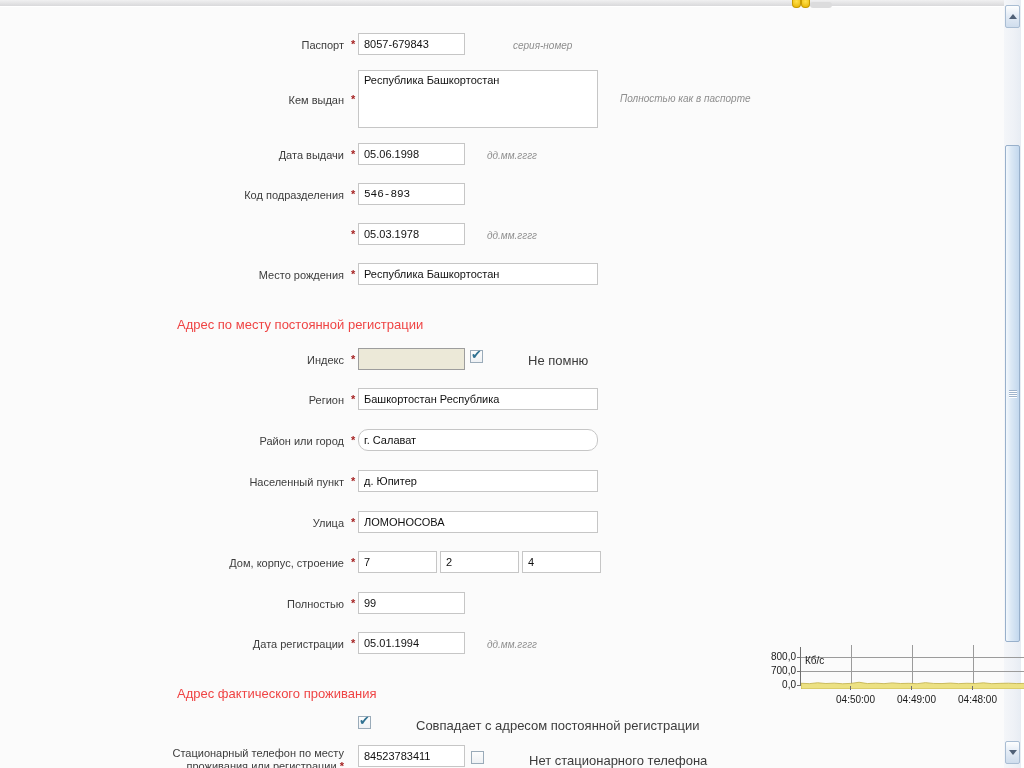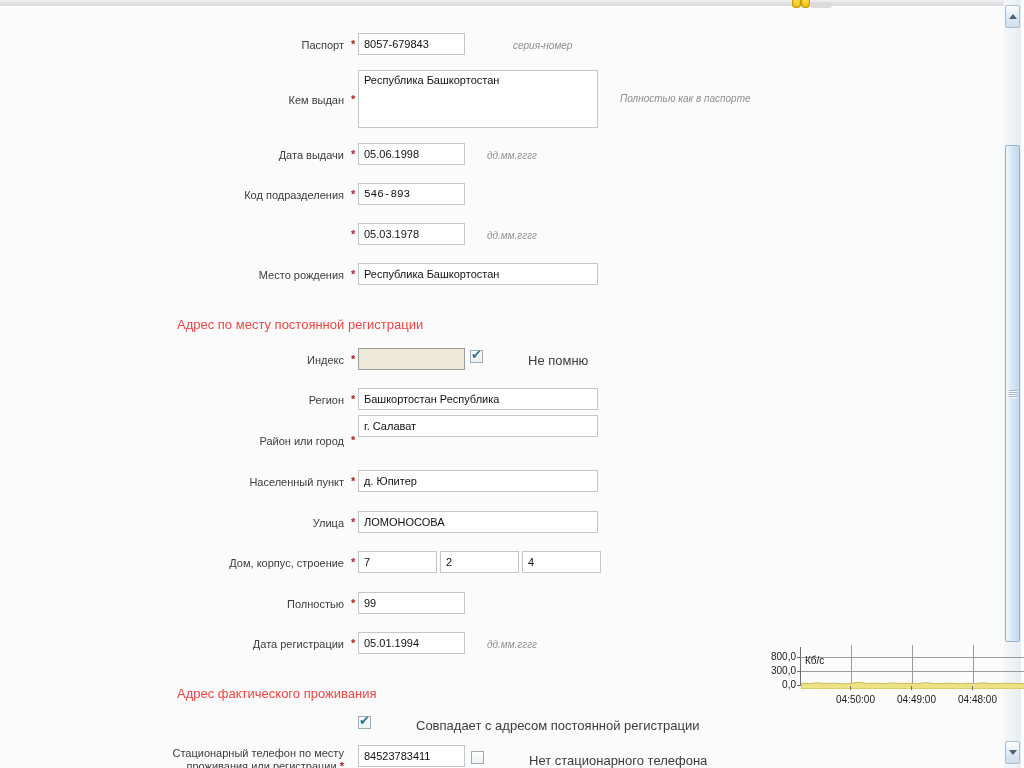--- a/index.html
+++ b/index.html
@@ -107,21 +107,21 @@
     <input class="inp inp-s inp-disabled" style="left: 358px; top: 348px;" disabled="" value="">
     <span class="cb checked" style="left:470px; top:350px"></span>
     <div class="cblbl" style="left:487px; top:353px">Не помню</div>
 
     <div class="lbl" style="top:394px">Регион</div>
     <div class="req" style="top:393px">*</div>
     <input class="inp inp-l" style="left: 358px; top: 388px;" value="Башкортостан Республика">
 
     <div class="lbl" style="top:435px">Район или город</div>
     <div class="req" style="top:434px">*</div>
-    <input class="inp inp-l" style="left: 358px; top: 415px;" value="г. Салават">
+    <input class="inp inp-l" style="left: 358px; top: 429px; border-radius: 10px;" value="г. Салават">
 
     <div class="lbl" style="top:476px">Населенный пункт</div>
     <div class="req" style="top:475px">*</div>
     <input class="inp inp-l" style="left: 358px; top: 470px;" value="д. Юпитер">
 
     <div class="lbl" style="top:517px">Улица</div>
     <div class="req" style="top:516px">*</div>
     <input class="inp inp-l" style="left: 358px; top: 511px;" value="ЛОМОНОСОВА">
 
     <div class="lbl" style="top:557px">Дом, корпус, строение</div>
@@ -161,21 +161,21 @@
     <div class="sb-thumb">
       <span class="grip"></span>
     </div>
     <div class="sb-btn sb-down">
       <span class="arr-down"></span>
     </div>
   </div>
 
   <div class="chart">
     <div class="ylab" style="top:8px">800,0</div>
-    <div class="ylab" style="top:22px">300,0</div>
+    <div class="ylab" style="top:22px">700,0</div>
     <div class="ylab" style="top:36px">0,0</div>
     <div class="ytick" style="top:13px"></div>
     <div class="ytick" style="top:27px"></div>
     <div class="ytick" style="top:41px"></div>
 
     <div class="plot">
       <div class="hgrid" style="top:10px"></div>
       <div class="hgrid" style="top:24px"></div>
       <div class="vgrid" style="left:50px"></div>
       <div class="vgrid" style="left:111px"></div>

